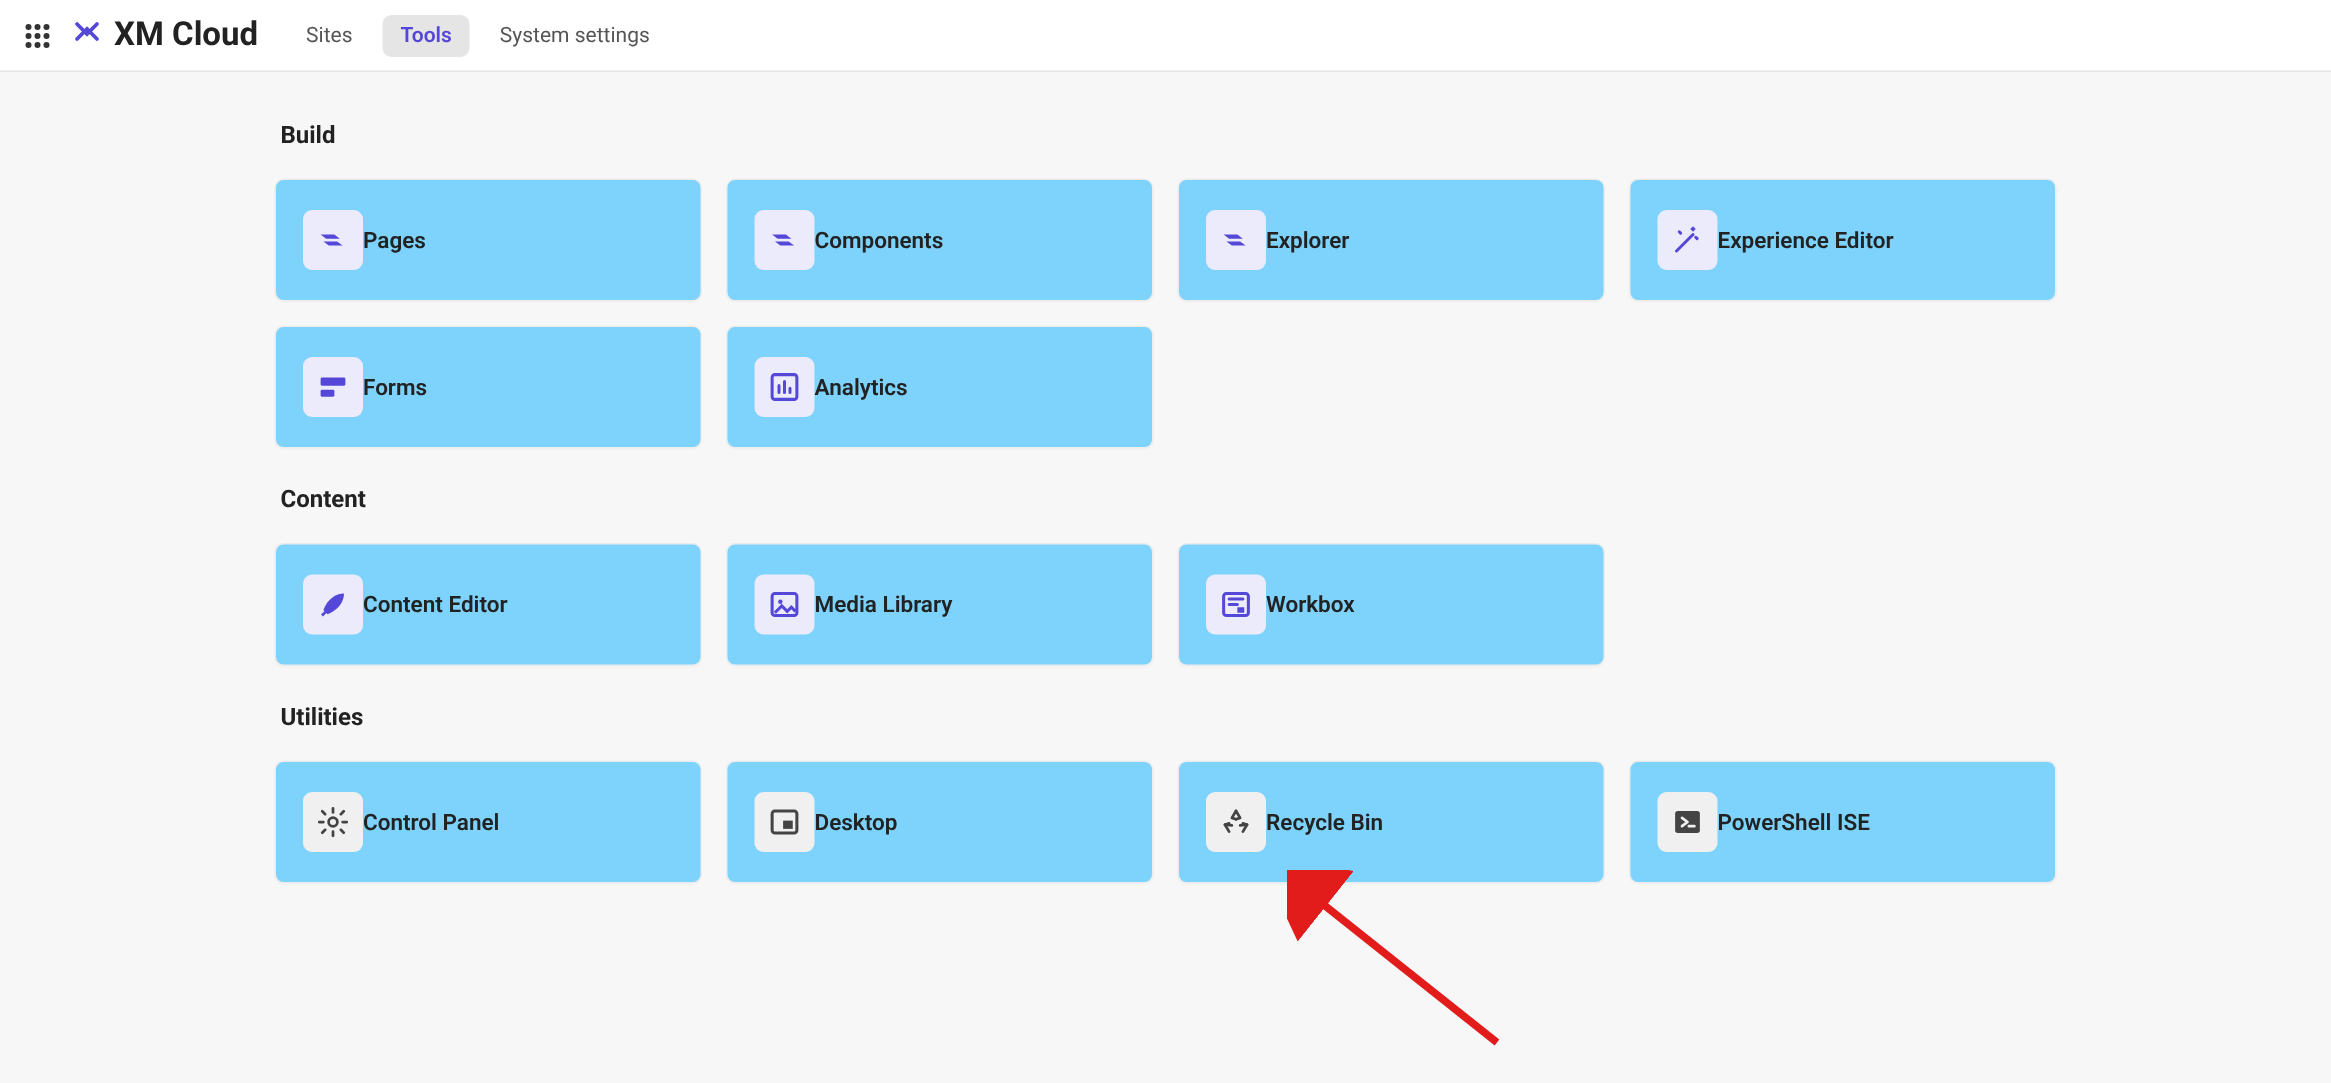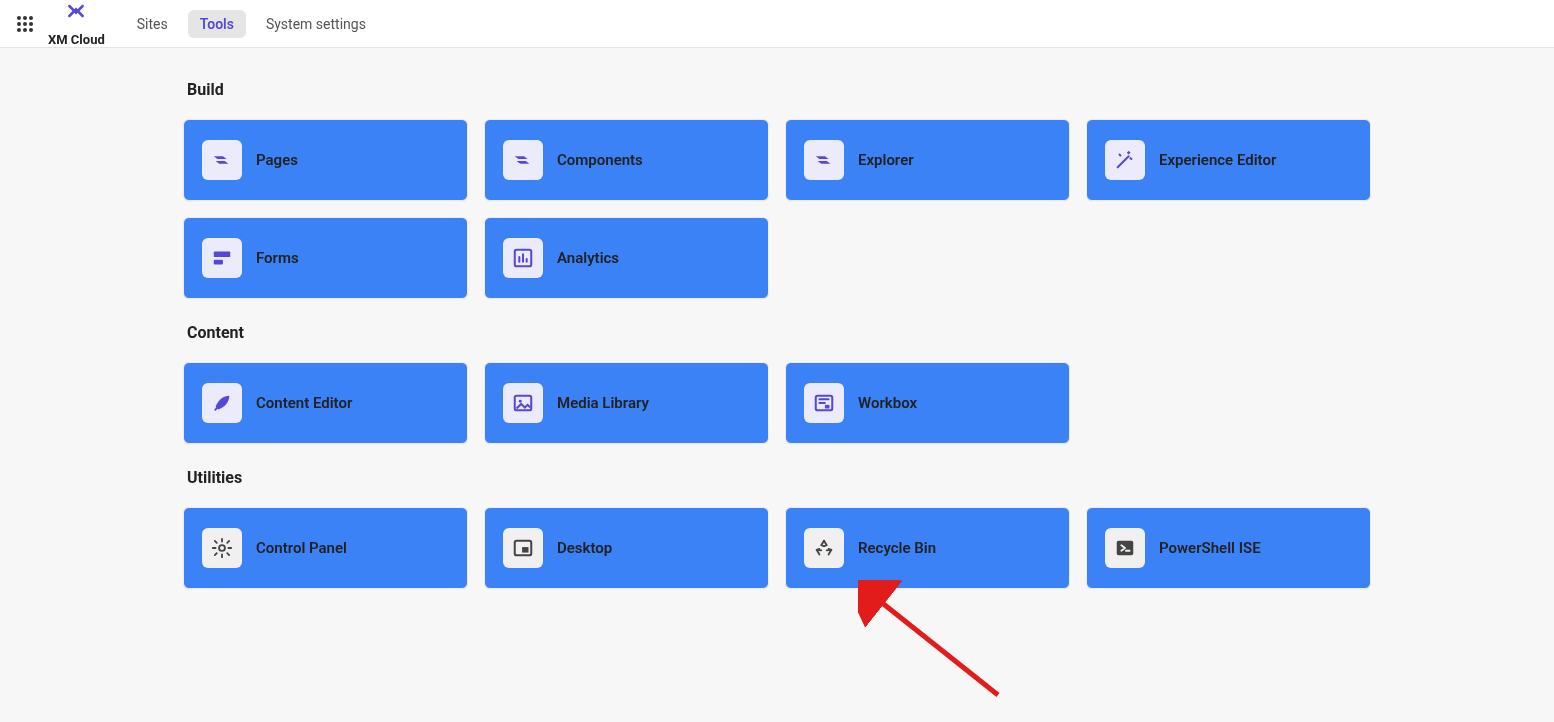--- a/index.html
+++ b/index.html
@@ -18,23 +18,22 @@
     border-bottom: 1px solid #e5e5e5;
     padding: 10px 16px;
     height: 48px;
   }
   .topbar .apps-icon svg { display:block; }
   .brand {
     display: flex;
     align-items: center;
     gap: 8px;
     font-weight: 700;
-    font-size: 13px;
+    font-size: 22px;
     color: #222;
-    flex-direction: column;
   }
   .nav { display: flex; gap: 8px; margin-left: 6px; }
   .nav-item {
     padding: 6px 12px;
     font-size: 14px;
     color: #555;
     border-radius: 6px;
     cursor: pointer;
   }
   .nav-item.active {
@@ -53,27 +52,26 @@
     margin: 24px 4px 20px;
     color: #222;
   }
   .section-title.first { margin-top: 0; }
   .grid {
     display: grid;
     grid-template-columns: repeat(4, 1fr);
     gap: 16px;
   }
   .card {
-    background: #3b82f6;
+    background: #7dd3fc;
     border: 1px solid #ececec;
     border-radius: 6px;
     padding: 20px 18px;
     display: flex;
     align-items: center;
-    gap: 14px;
     cursor: pointer;
     box-shadow: 0 1px 1px rgba(0,0,0,0.02);
     min-height: 80px;
   }
   .card .icon-wrap {
     width: 40px;
     height: 40px;
     border-radius: 6px;
     display: flex;
     align-items: center;

